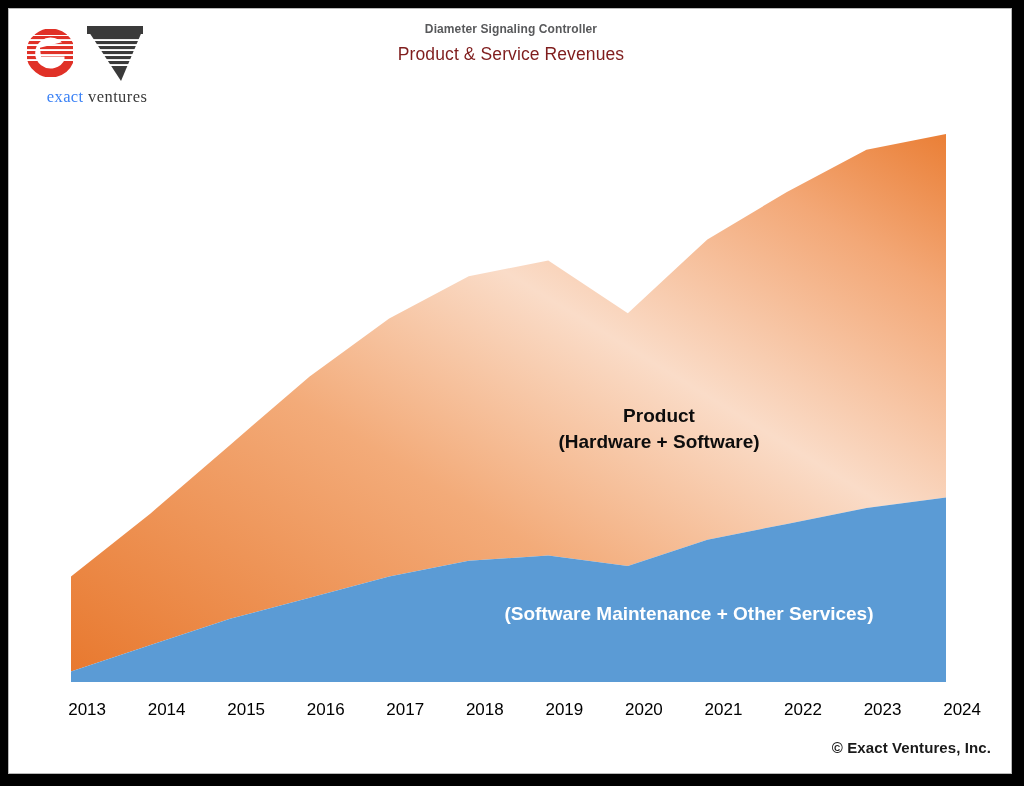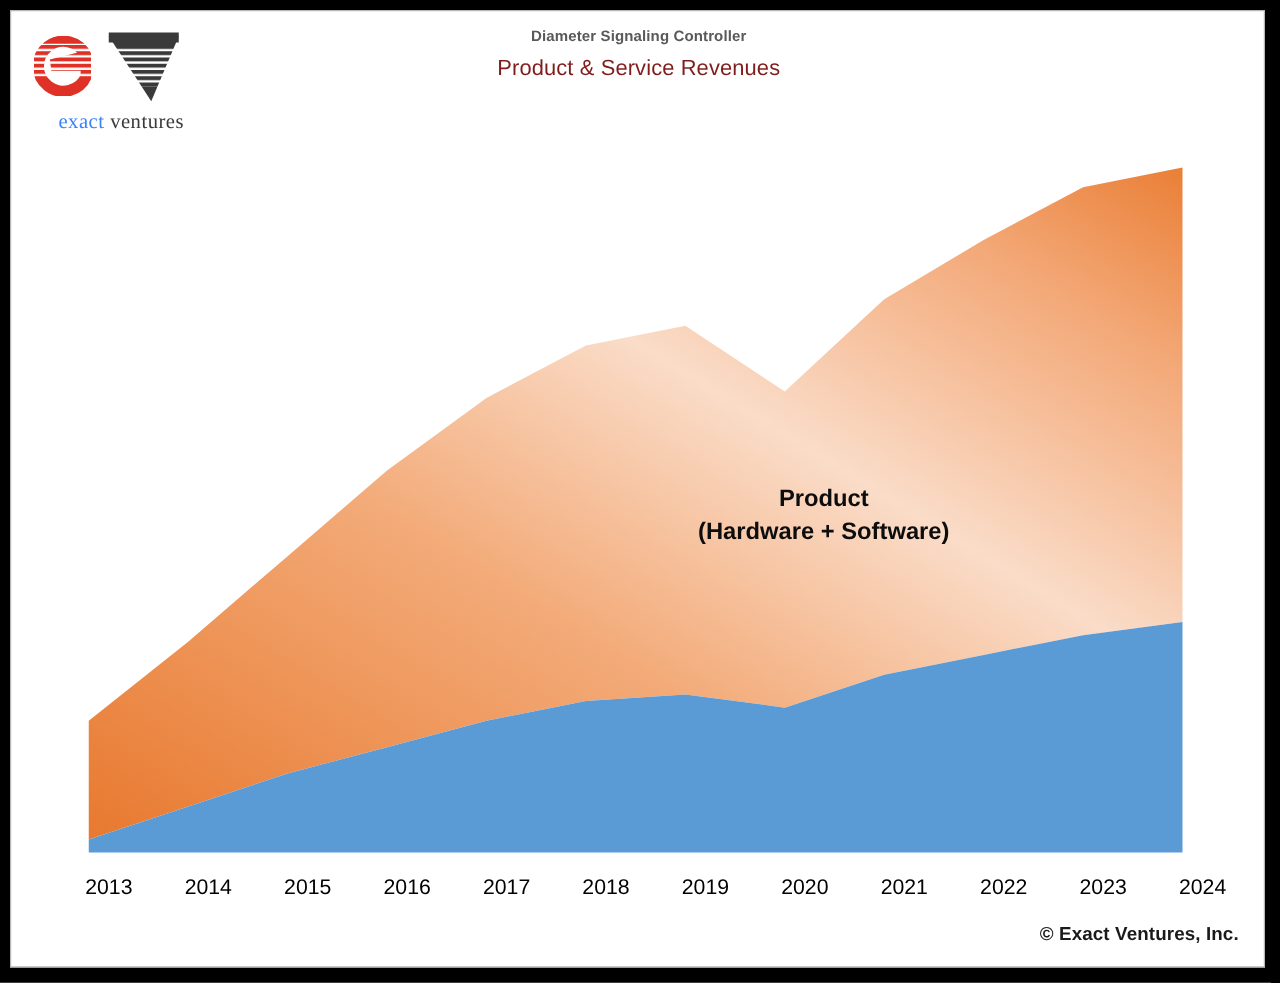--- a/index.html
+++ b/index.html
@@ -86,21 +86,21 @@
   
   .series-label {
     position: absolute;
     text-align: center;
     font-weight: bold;
     white-space: nowrap;
     pointer-events: none;
   }
   #product-label {
     left: 410px;
-    top: 378px;
+    top: 394px;
     width: 480px;
     color: #0d0d0d;
   }
   #services-label {
     left: 370px;
     top: 591px;
     width: 620px;
     color: #ffffff;
   }
   .series-label .l1 { font-size: 19px; line-height: 25px; }
@@ -201,20 +201,21 @@
       <path id="area-services" fill="url(#blueGrad)" stroke="none" d="M 62,662.5 L 141.54545454545456,636.1 L 221.0909090909091,609.8 L 300.6363636363636,588.7 L 380.1818181818182,567.6 L 459.72727272727275,551.8 L 539.2727272727273,546.5 L 618.8181818181819,557.1 L 698.3636363636364,530.7 L 777.9090909090909,514.9 L 857.4545454545455,499.1 L 937,488.6 L 937,673 L 62,673 Z"></path>
     </svg>
   </div>
 
   <div id="product-label" class="series-label">
     <div class="l1">Product</div>
     <div class="l2">(Hardware + Software)</div>
   </div>
 
   <div id="services-label" class="series-label">
+    <div class="l2">(Software Maintenance + Other Services)</div>
   </div>
 
   <div id="axis">
       <div class="axis-tick" style="left: 62px;">2013</div>
       <div class="axis-tick" style="left: 141.545px;">2014</div>
       <div class="axis-tick" style="left: 221.091px;">2015</div>
       <div class="axis-tick" style="left: 300.636px;">2016</div>
       <div class="axis-tick" style="left: 380.182px;">2017</div>
       <div class="axis-tick" style="left: 459.727px;">2018</div>
       <div class="axis-tick" style="left: 539.273px;">2019</div>

